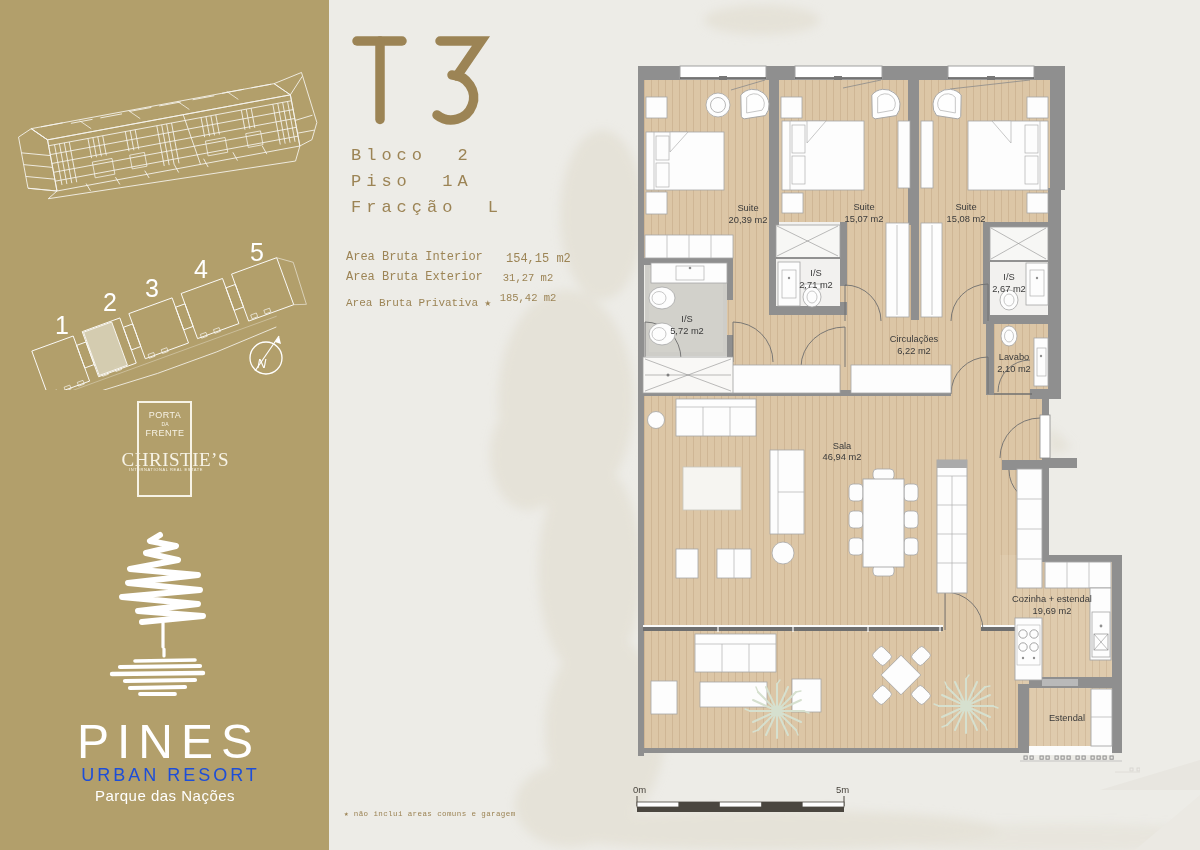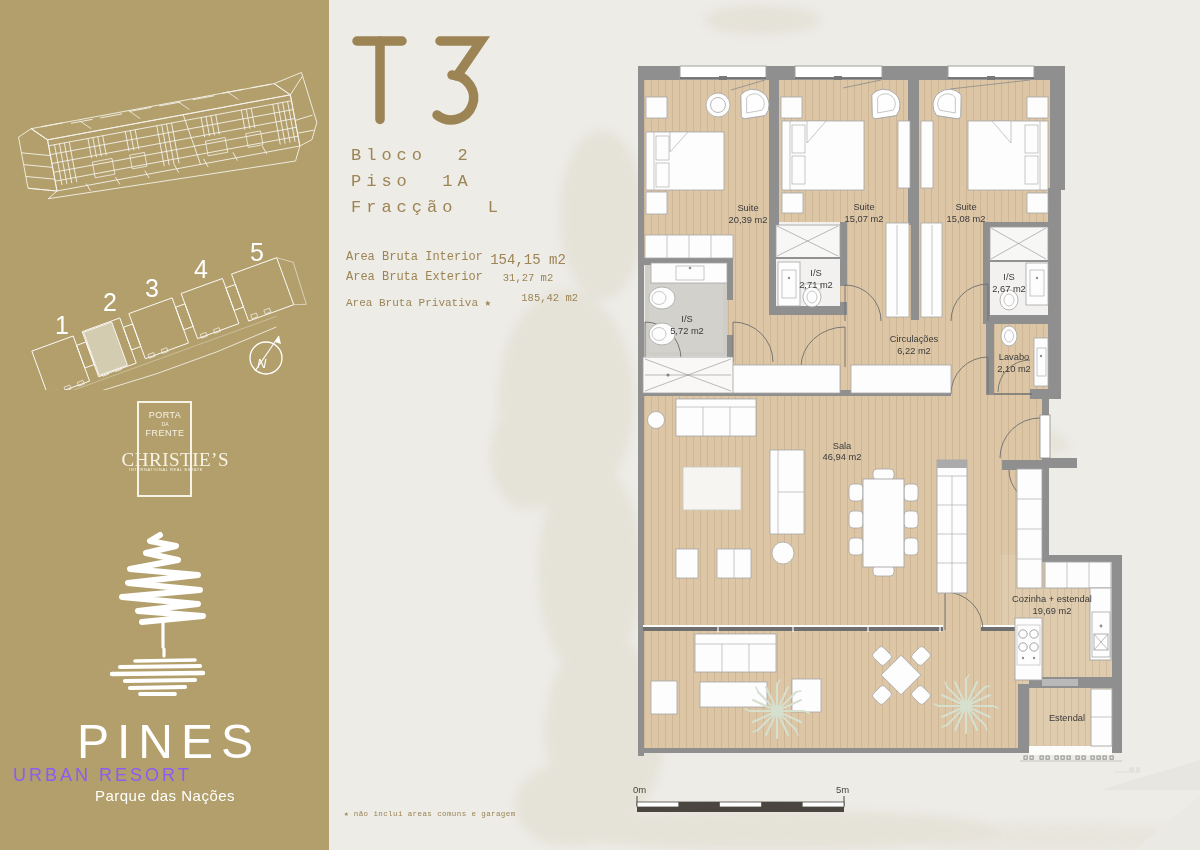--- a/index.html
+++ b/index.html
@@ -110,43 +110,43 @@
     <path d="M30,142 L110,141" stroke-width="4.2"></path>
     <path d="M22,149 L113,148" stroke-width="4.4"></path>
     <path d="M35,156 L105,155" stroke-width="4.2"></path>
     <path d="M40,163 L95,162" stroke-width="4.2"></path>
     <path d="M50,169 L85,169" stroke-width="3.8"></path>
   </g>
 </svg>
 
 <div class="abs" style="left:0px;top:714px;width:330px;text-align:center;color:#ffffff;font-size:48px;letter-spacing:8px;text-indent:8px">PINES</div>
 
-<div class="abs" style="left:10px;top:765px;width:330px;color:#8b5cf6;font-size:18px;letter-spacing:3px;text-indent:3px">URBAN RESORT</div>
+<div class="abs" style="left:4px;top:765px;width:330px;text-align:center;color:#1d4ed8;font-size:18px;letter-spacing:3px;text-indent:3px">URBAN RESORT</div>
 
 <div class="abs" style="left:0px;top:787px;width:330px;text-align:center;color:#ffffff;font-size:15px;letter-spacing:0.5px">Parque das Nações</div>
 
 <svg class="abs" style="left:340px;top:28px" width="160" height="105" viewBox="0 0 160 105">
   <g stroke="#9c8455" fill="none" stroke-width="9.5" stroke-linecap="round">
     <path d="M17,13 H62"></path>
     <path d="M40,13 V91.5"></path>
     <path d="M100,13 H141 L117,48"></path>
     <path d="M112,47 a22.5,22.5 0 1 1 -15,40"></path>
   </g>
 </svg>
 
 <div class="abs mono gold" style="left:351px;top:146px;font-size:17px;letter-spacing:5px">Bloco&nbsp;&nbsp;2</div>
 <div class="abs mono gold" style="left:351px;top:172px;font-size:17px;letter-spacing:5px">Piso&nbsp;&nbsp;1A</div>
 <div class="abs mono gold" style="left:351px;top:198px;font-size:17px;letter-spacing:5px">Fracção&nbsp;&nbsp;L</div>
 
 <div class="abs mono gold" style="left:346px;top:250px;font-size:12px">Area Bruta Interior</div>
 <div class="abs mono gold" style="left:346px;top:270px;font-size:12px">Area Bruta Exterior</div>
 <div class="abs mono gold" style="left:346px;top:296px;font-size:11px">Area Bruta Privativa ★</div>
-<div class="abs mono gold" style="left:478px;top:252px;width:100px;text-align:center;font-size:14px">154,15 m2</div>
+<div class="abs mono gold" style="left:506px;top:252px;width:100px;text-align:left;font-size:12px">154,15 m2</div>
 <div class="abs mono gold" style="left:478px;top:272px;width:100px;text-align:center;font-size:10.5px">31,27 m2</div>
-<div class="abs mono gold" style="left:478px;top:292px;width:100px;text-align:right;font-size:10.5px">185,42 m2</div>
+<div class="abs mono gold" style="left:478px;top:292px;width:100px;text-align:center;font-size:10.5px">185,42 m2</div>
 
 <div class="abs mono gold" style="left:344px;top:809px;font-size:7.5px;letter-spacing:0.4px">★ não inclui areas comuns e garagem</div>
 
 <div class="abs" style="left:633px;top:784px;font-size:9.5px;color:#4a463f">0m</div>
 <div class="abs" style="left:836px;top:784px;font-size:9.5px;color:#4a463f">5m</div>
 <svg class="abs" style="left:633px;top:794px" width="220" height="24" viewBox="0 0 220 24">
   <line x1="4" y1="2" x2="4" y2="12" stroke="#4a463f" stroke-width="1"></line>
   <line x1="211" y1="2" x2="211" y2="12" stroke="#4a463f" stroke-width="1"></line>
   <rect x="4" y="8" width="207" height="5" fill="#ffffff" stroke="#4a463f" stroke-width="0.8"></rect>
   <rect x="45.4" y="8" width="41.4" height="5" fill="#4a463f"></rect>

